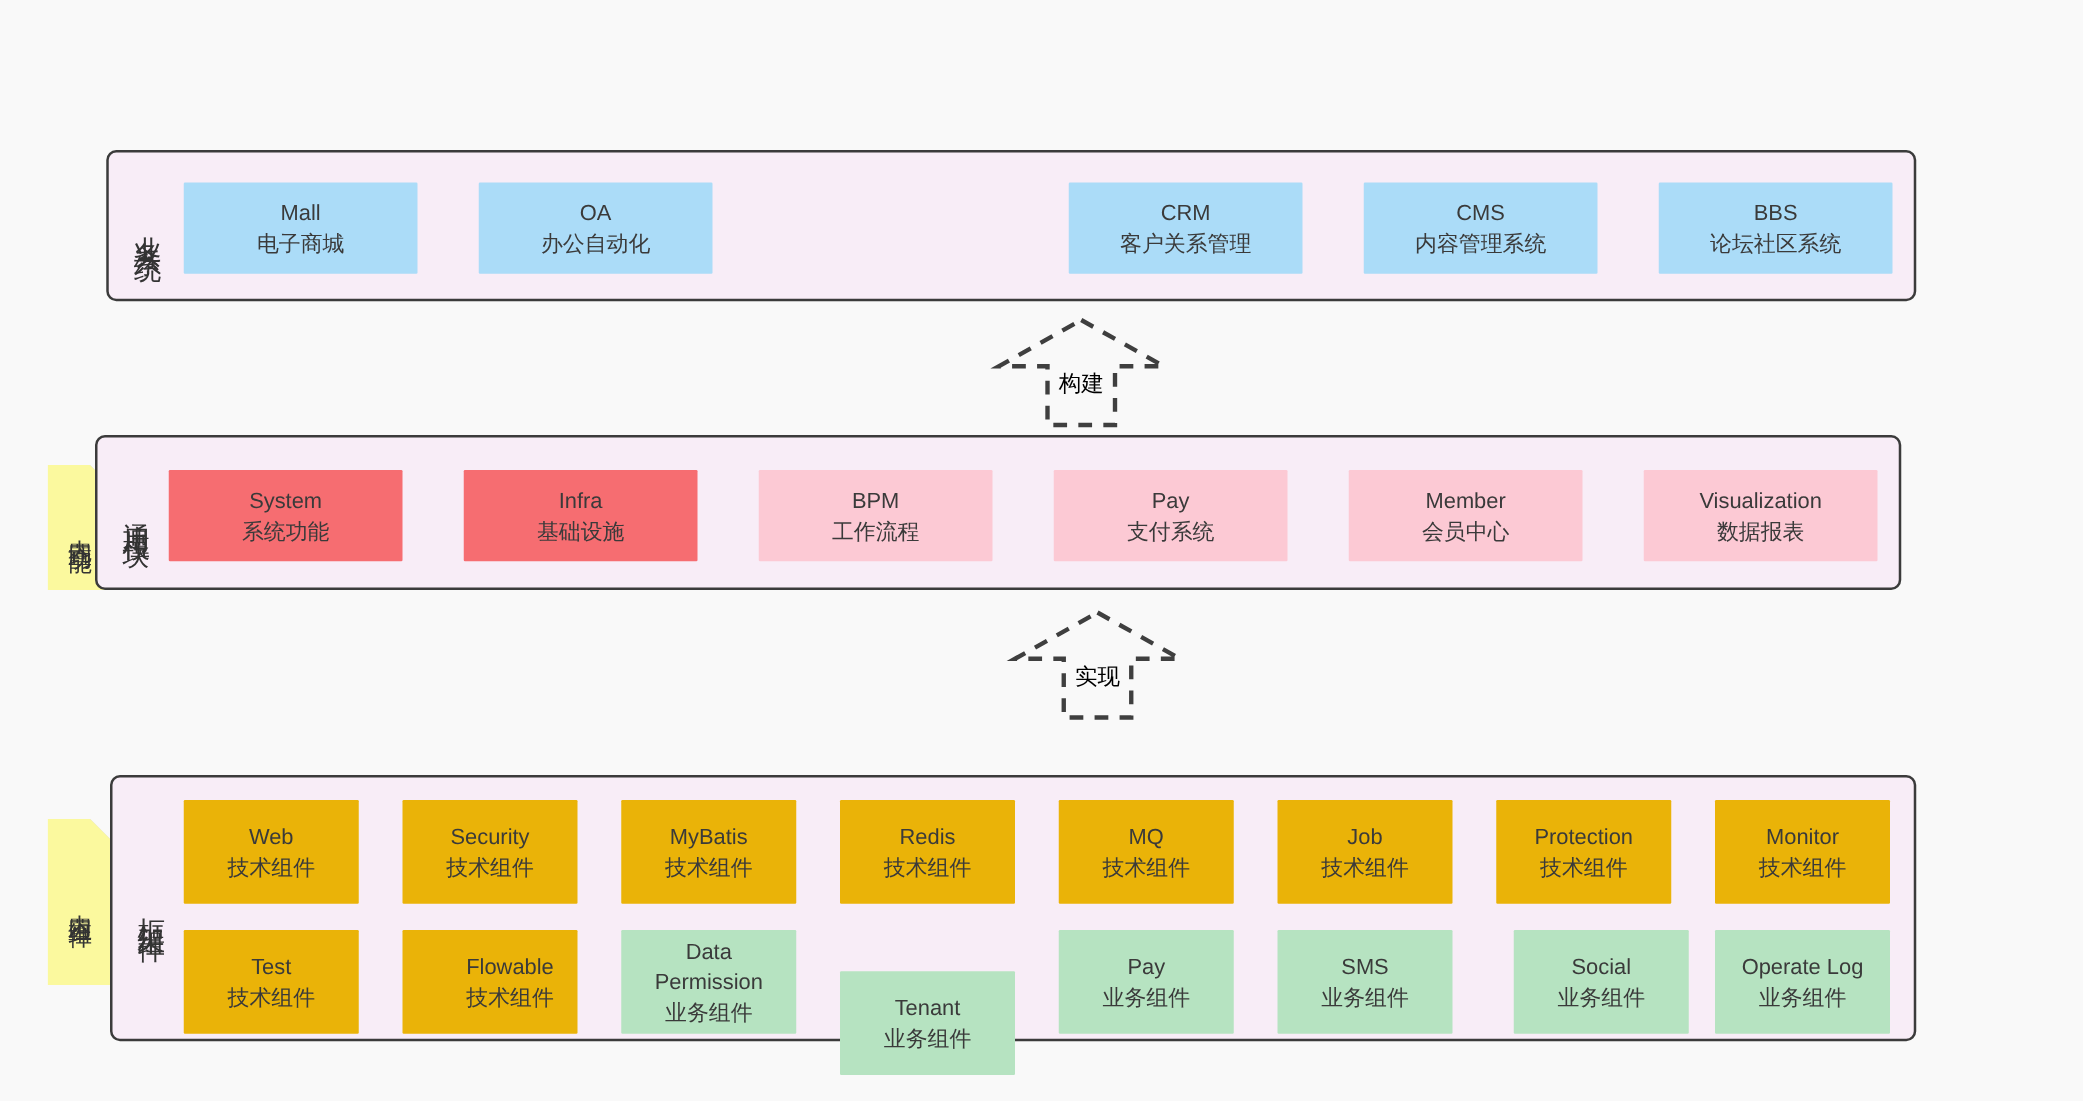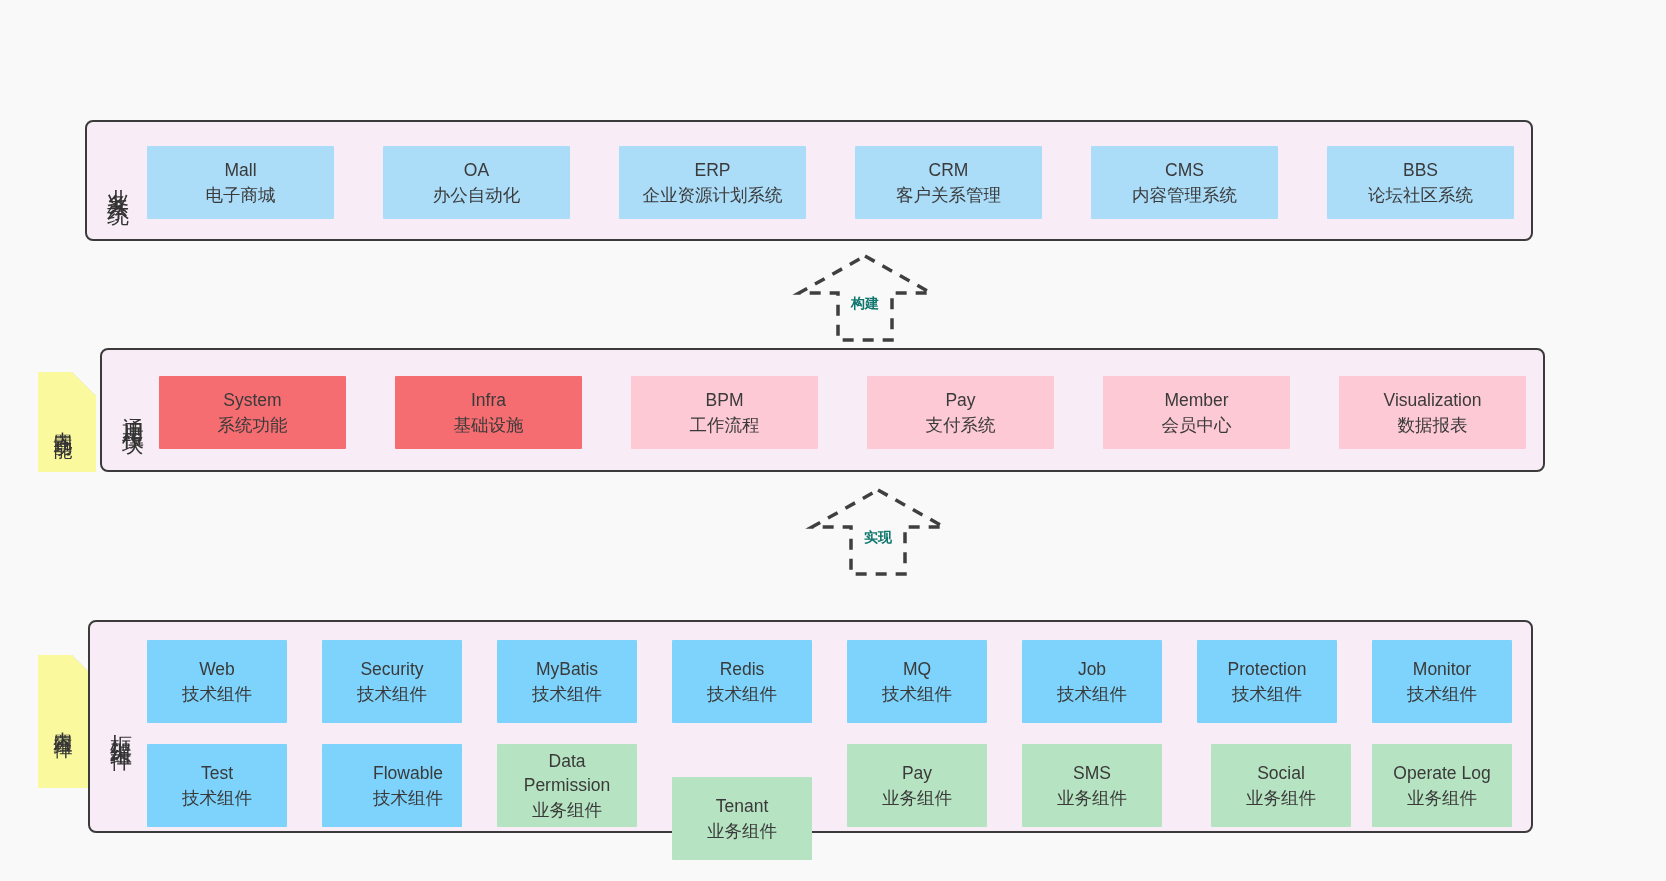--- a/index.html
+++ b/index.html
@@ -13,42 +13,42 @@
            font-size:22px;letter-spacing:5px;color:#333;white-space:nowrap;}
 
   
   .box{position:absolute;border-radius:1px;display:flex;flex-direction:column;
        align-items:center;justify-content:center;text-align:center;
        font-size:17.5px;line-height:1.38;padding:2px 6px;box-sizing:border-box;}
   .box .box-name{white-space:normal;}
   .blue{background:#abdcf8;}
   .red{background:#f66d71;}
   .pink{background:#fcc9d4;}
-  .green{background:#7dd3fc;}
+  .green{background:#eab308;}
   .lightgreen{background:#b6e3c1;}
   .w6{width:187px;height:73px;}
   .w8{width:140px;height:83px;}
 
   
   .note{position:absolute;width:58px;background:#fbf99e;z-index:1;
         clip-path:polygon(0 0,calc(100% - 24px) 0,100% 24px,100% 100%,0 100%);
         display:flex;align-items:center;justify-content:center;}
   .note-fold{position:absolute;top:0;right:0;width:0;height:0;
              border-left:24px solid transparent;border-top:24px solid #c8c8c8;
              transform:rotate(-90deg);transform-origin:center;}
   .note-fold{transform:none;border-left:none;border-right:none;
              border-top:24px solid #cfcfcf;border-left:24px solid transparent;}
   .note-text{writing-mode:vertical-rl;text-orientation:upright;font-size:19px;
              letter-spacing:3px;color:#333;margin-right:8px;}
 
   
   .arrow{position:absolute;width:150px;height:92px;z-index:3;}
   .arrow svg{position:absolute;left:0;top:0;}
   .arrow-label{position:absolute;left:50%;top:42px;transform:translateX(-50%);
-               background:#f9f9f9;padding:1px 4px;font-size:14px;color:#0f766e;font-weight:bold;}
+               background:#f9f9f9;padding:1px 4px;font-size:18px;color:#000000;}
 </style>
 </head>
 <body>
 
 <div class="canvas">
 
   <div class="note" style="left:38px;top:372px;height:100px;">
     <span class="note-fold"></span>
     <span class="note-text">内置功能</span>
   </div>
@@ -61,24 +61,20 @@
   <section class="panel" style="left:85px;top:120px;width:1448px;height:121px;">
     <div class="v-label">业务系统</div>
     <div class="box blue w6" style="left:60px;top:24px;">
       <div class="box-name">Mall</div>
       <div class="box-desc">电子商城</div>
     </div>
     <div class="box blue w6" style="left:296px;top:24px;">
       <div class="box-name">OA</div>
       <div class="box-desc">办公自动化</div>
     </div>
-    <div class="box blue w6" style="left:532px;top:24px;">
-      <div class="box-name">ERP</div>
-      <div class="box-desc">企业资源计划系统</div>
-    </div>
     <div class="box blue w6" style="left:768px;top:24px;">
       <div class="box-name">CRM</div>
       <div class="box-desc">客户关系管理</div>
     </div>
     <div class="box blue w6" style="left:1004px;top:24px;">
       <div class="box-name">CMS</div>
       <div class="box-desc">内容管理系统</div>
     </div>
     <div class="box blue w6" style="left:1240px;top:24px;">
       <div class="box-name">BBS</div>
@@ -86,21 +82,21 @@
     </div>
   </section>
 
   <div class="arrow" style="left:790px;top:252px;">
     <svg width="150" height="92" viewBox="0 0 150 92">
       <polygon points="75,4 141,41 102,41 102,88 48,88 48,41 9,41" fill="none" stroke="#3f3f3f" stroke-width="3.5" stroke-dasharray="11,9"></polygon>
     </svg>
     <span class="arrow-label">构建</span>
   </div>
 
-  <section class="panel" style="left:100px;top:348px;width:1445px;height:124px;">
+  <section class="panel" style="left:76px;top:348px;width:1445px;height:124px;">
     <div class="v-label">通用模块</div>
     <div class="box red w6" style="left:57px;top:26px;">
       <div class="box-name">System</div>
       <div class="box-desc">系统功能</div>
     </div>
     <div class="box red w6" style="left:293px;top:26px;">
       <div class="box-name">Infra</div>
       <div class="box-desc">基础设施</div>
     </div>
     <div class="box pink w6" style="left:529px;top:26px;text-align:center;">

